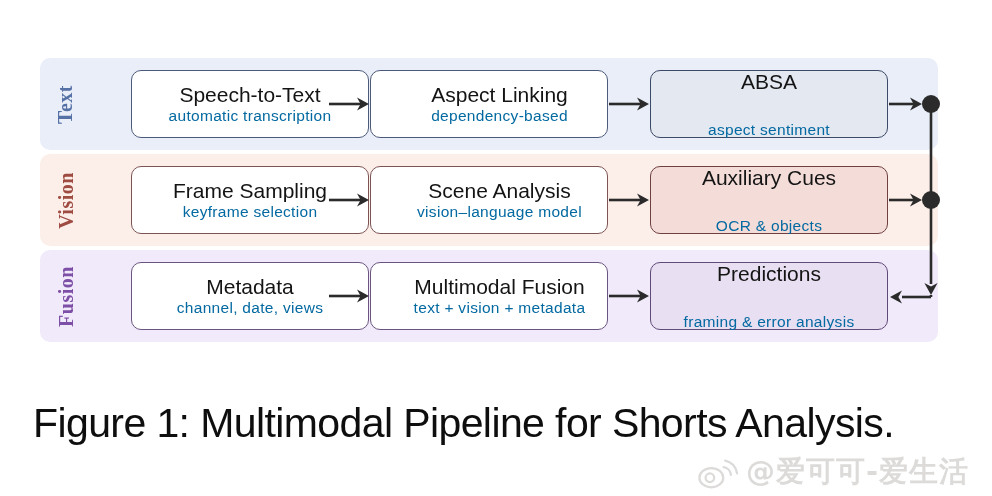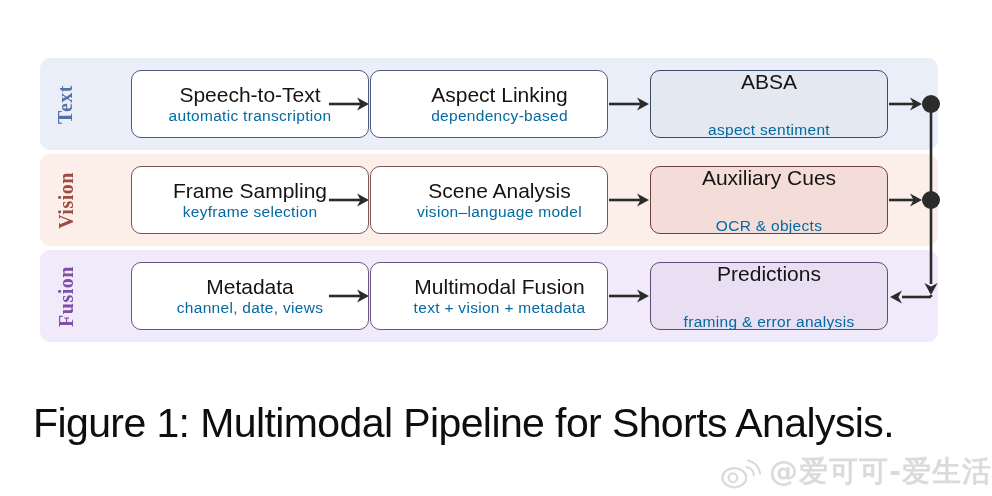--- a/index.html
+++ b/index.html
@@ -37,21 +37,21 @@
   .band.fusion .node.hl{background:#e8dff2;border:1.9px solid #5f4a78;}
 
   
   svg.connectors{position:absolute;left:0;top:0;width:992px;height:496px;pointer-events:none;}
 
   
   .caption{position:absolute;left:33px;top:400px;width:940px;
     font-size:41px;color:#0e0e0e;letter-spacing:-.6px;white-space:nowrap;}
 
   
-  .watermark{position:absolute;right:0;bottom:4px;display:flex;align-items:center;gap:7px;
+  .watermark{position:absolute;right:23px;bottom:4px;display:flex;align-items:center;gap:7px;
     color:#d7d5d3;opacity:.85;}
   .watermark .wm-text{font-size:29px;font-weight:bold;letter-spacing:1px;
     font-family:"DejaVu Sans","Liberation Sans",sans-serif;}
   .watermark svg{display:block;}
 </style>
 </head>
 <body>
 
 <div class="stage">
 

